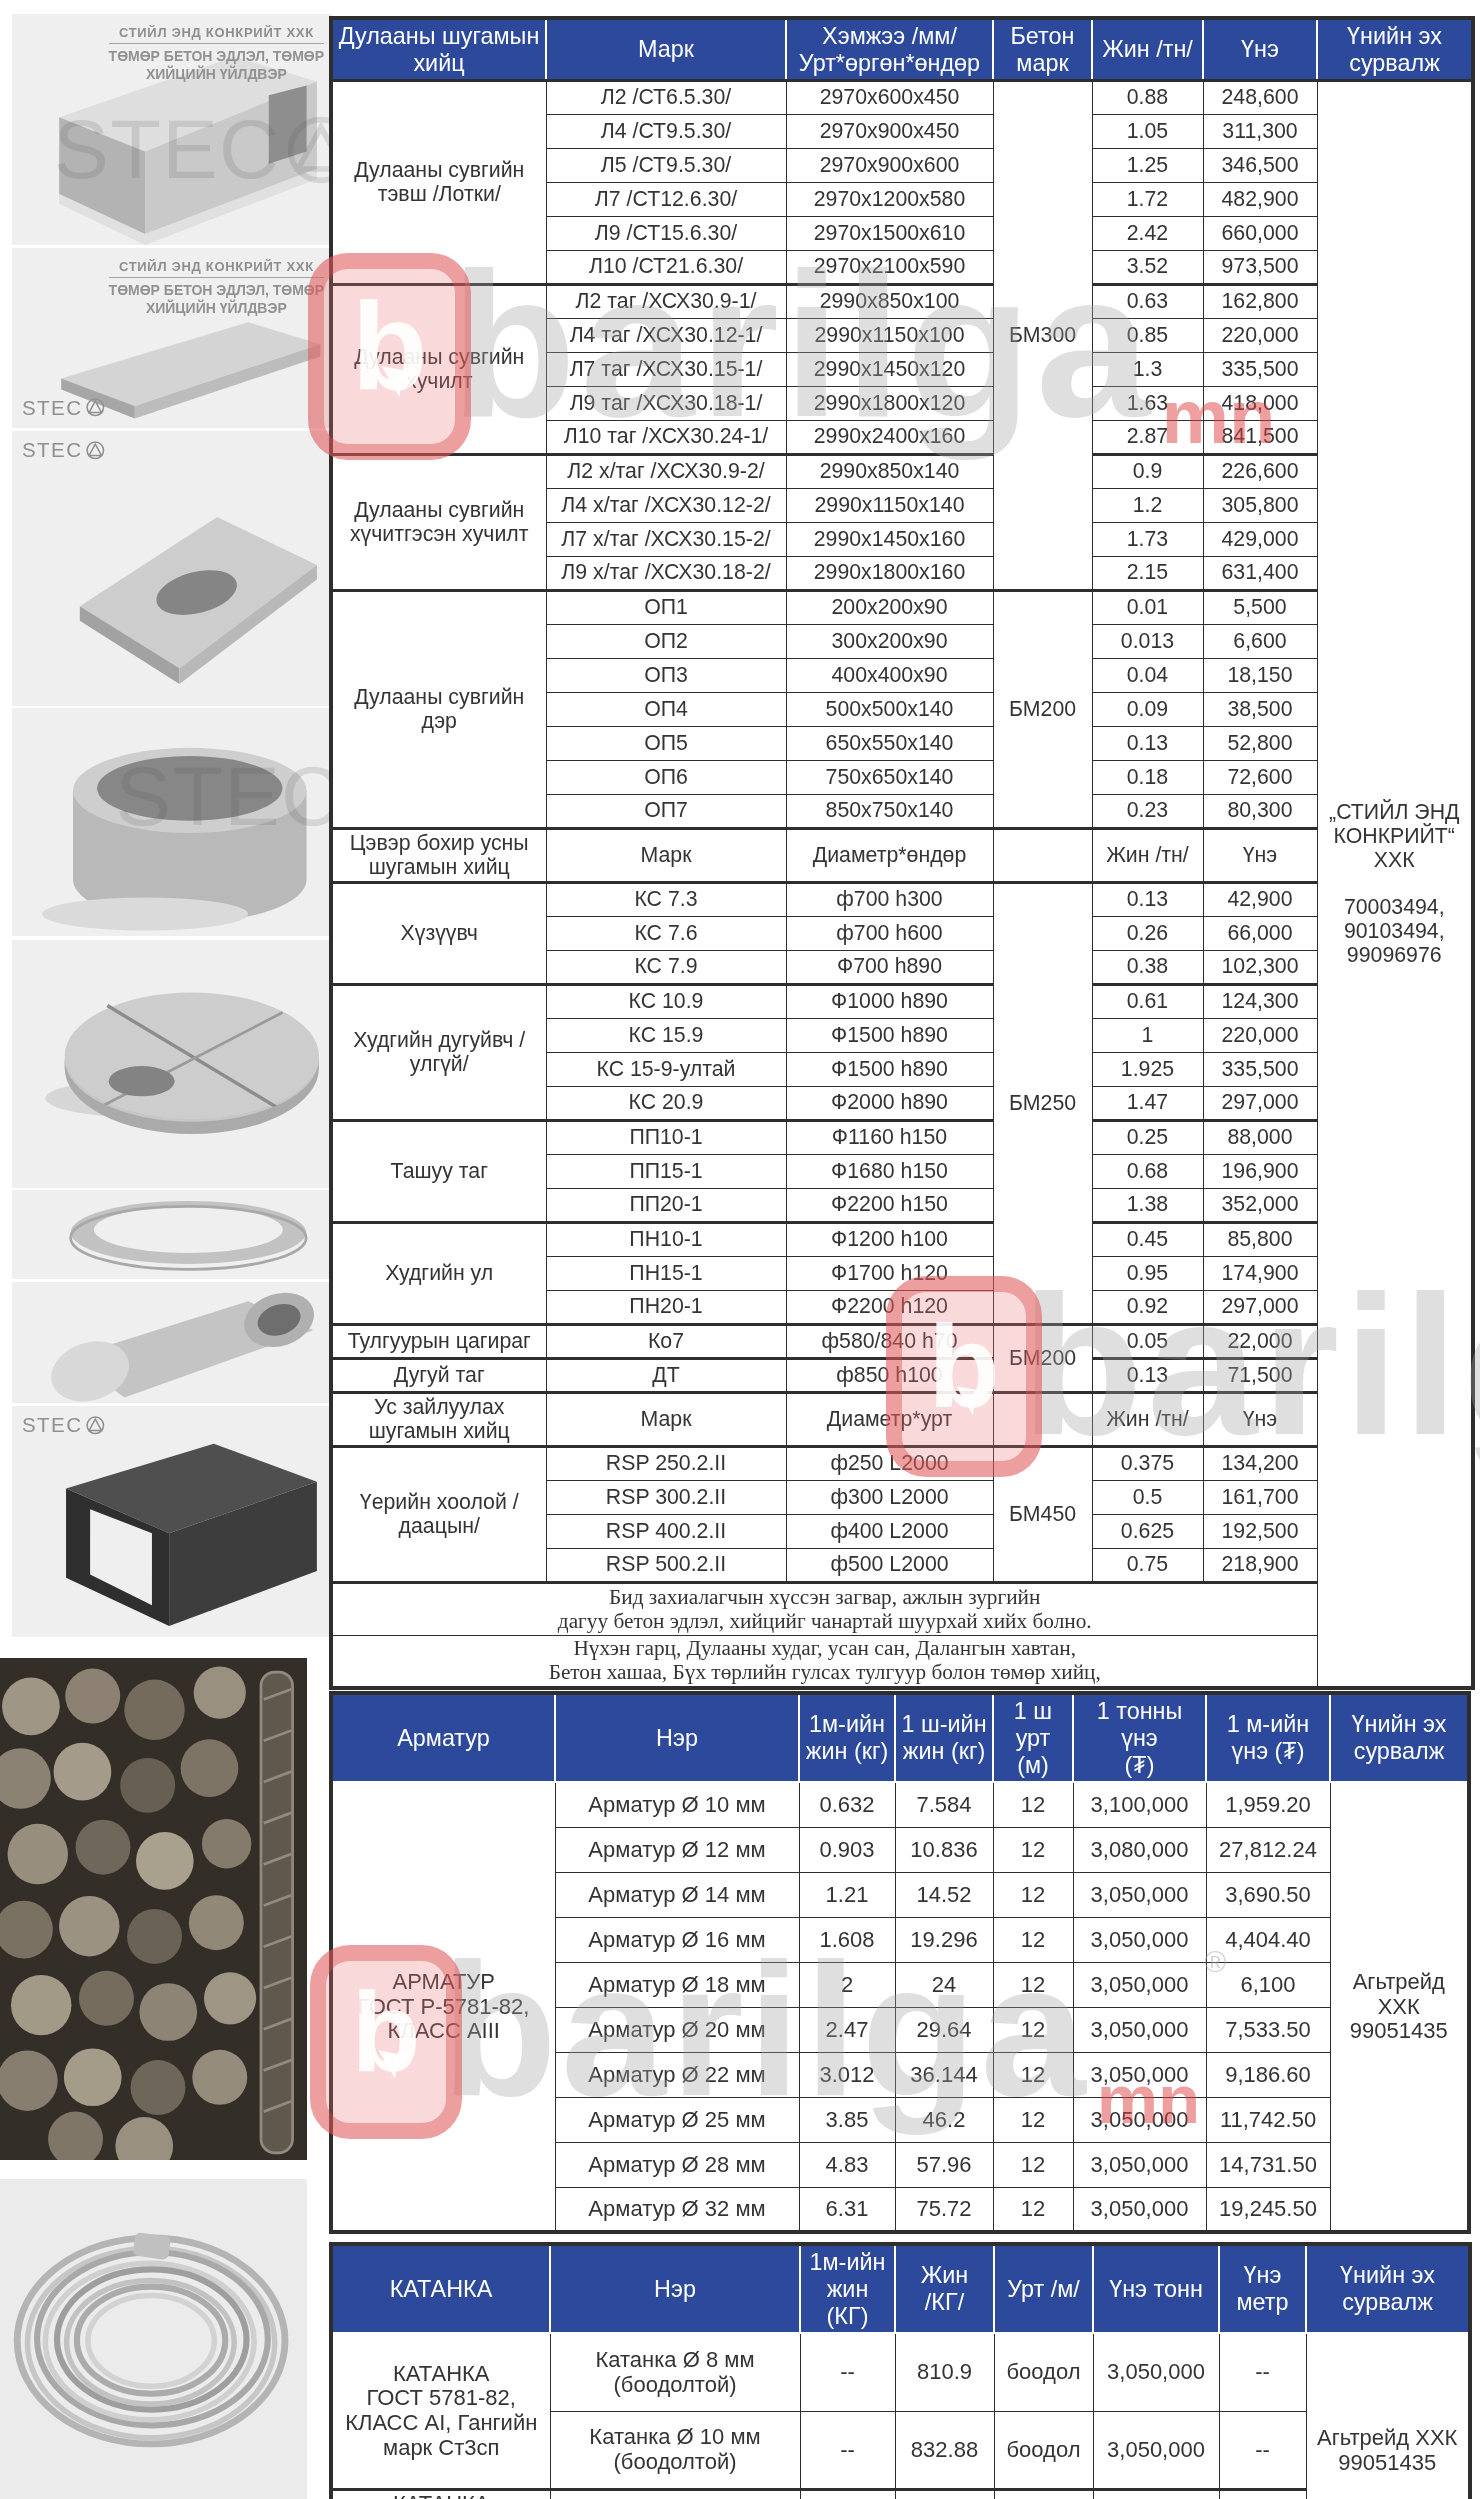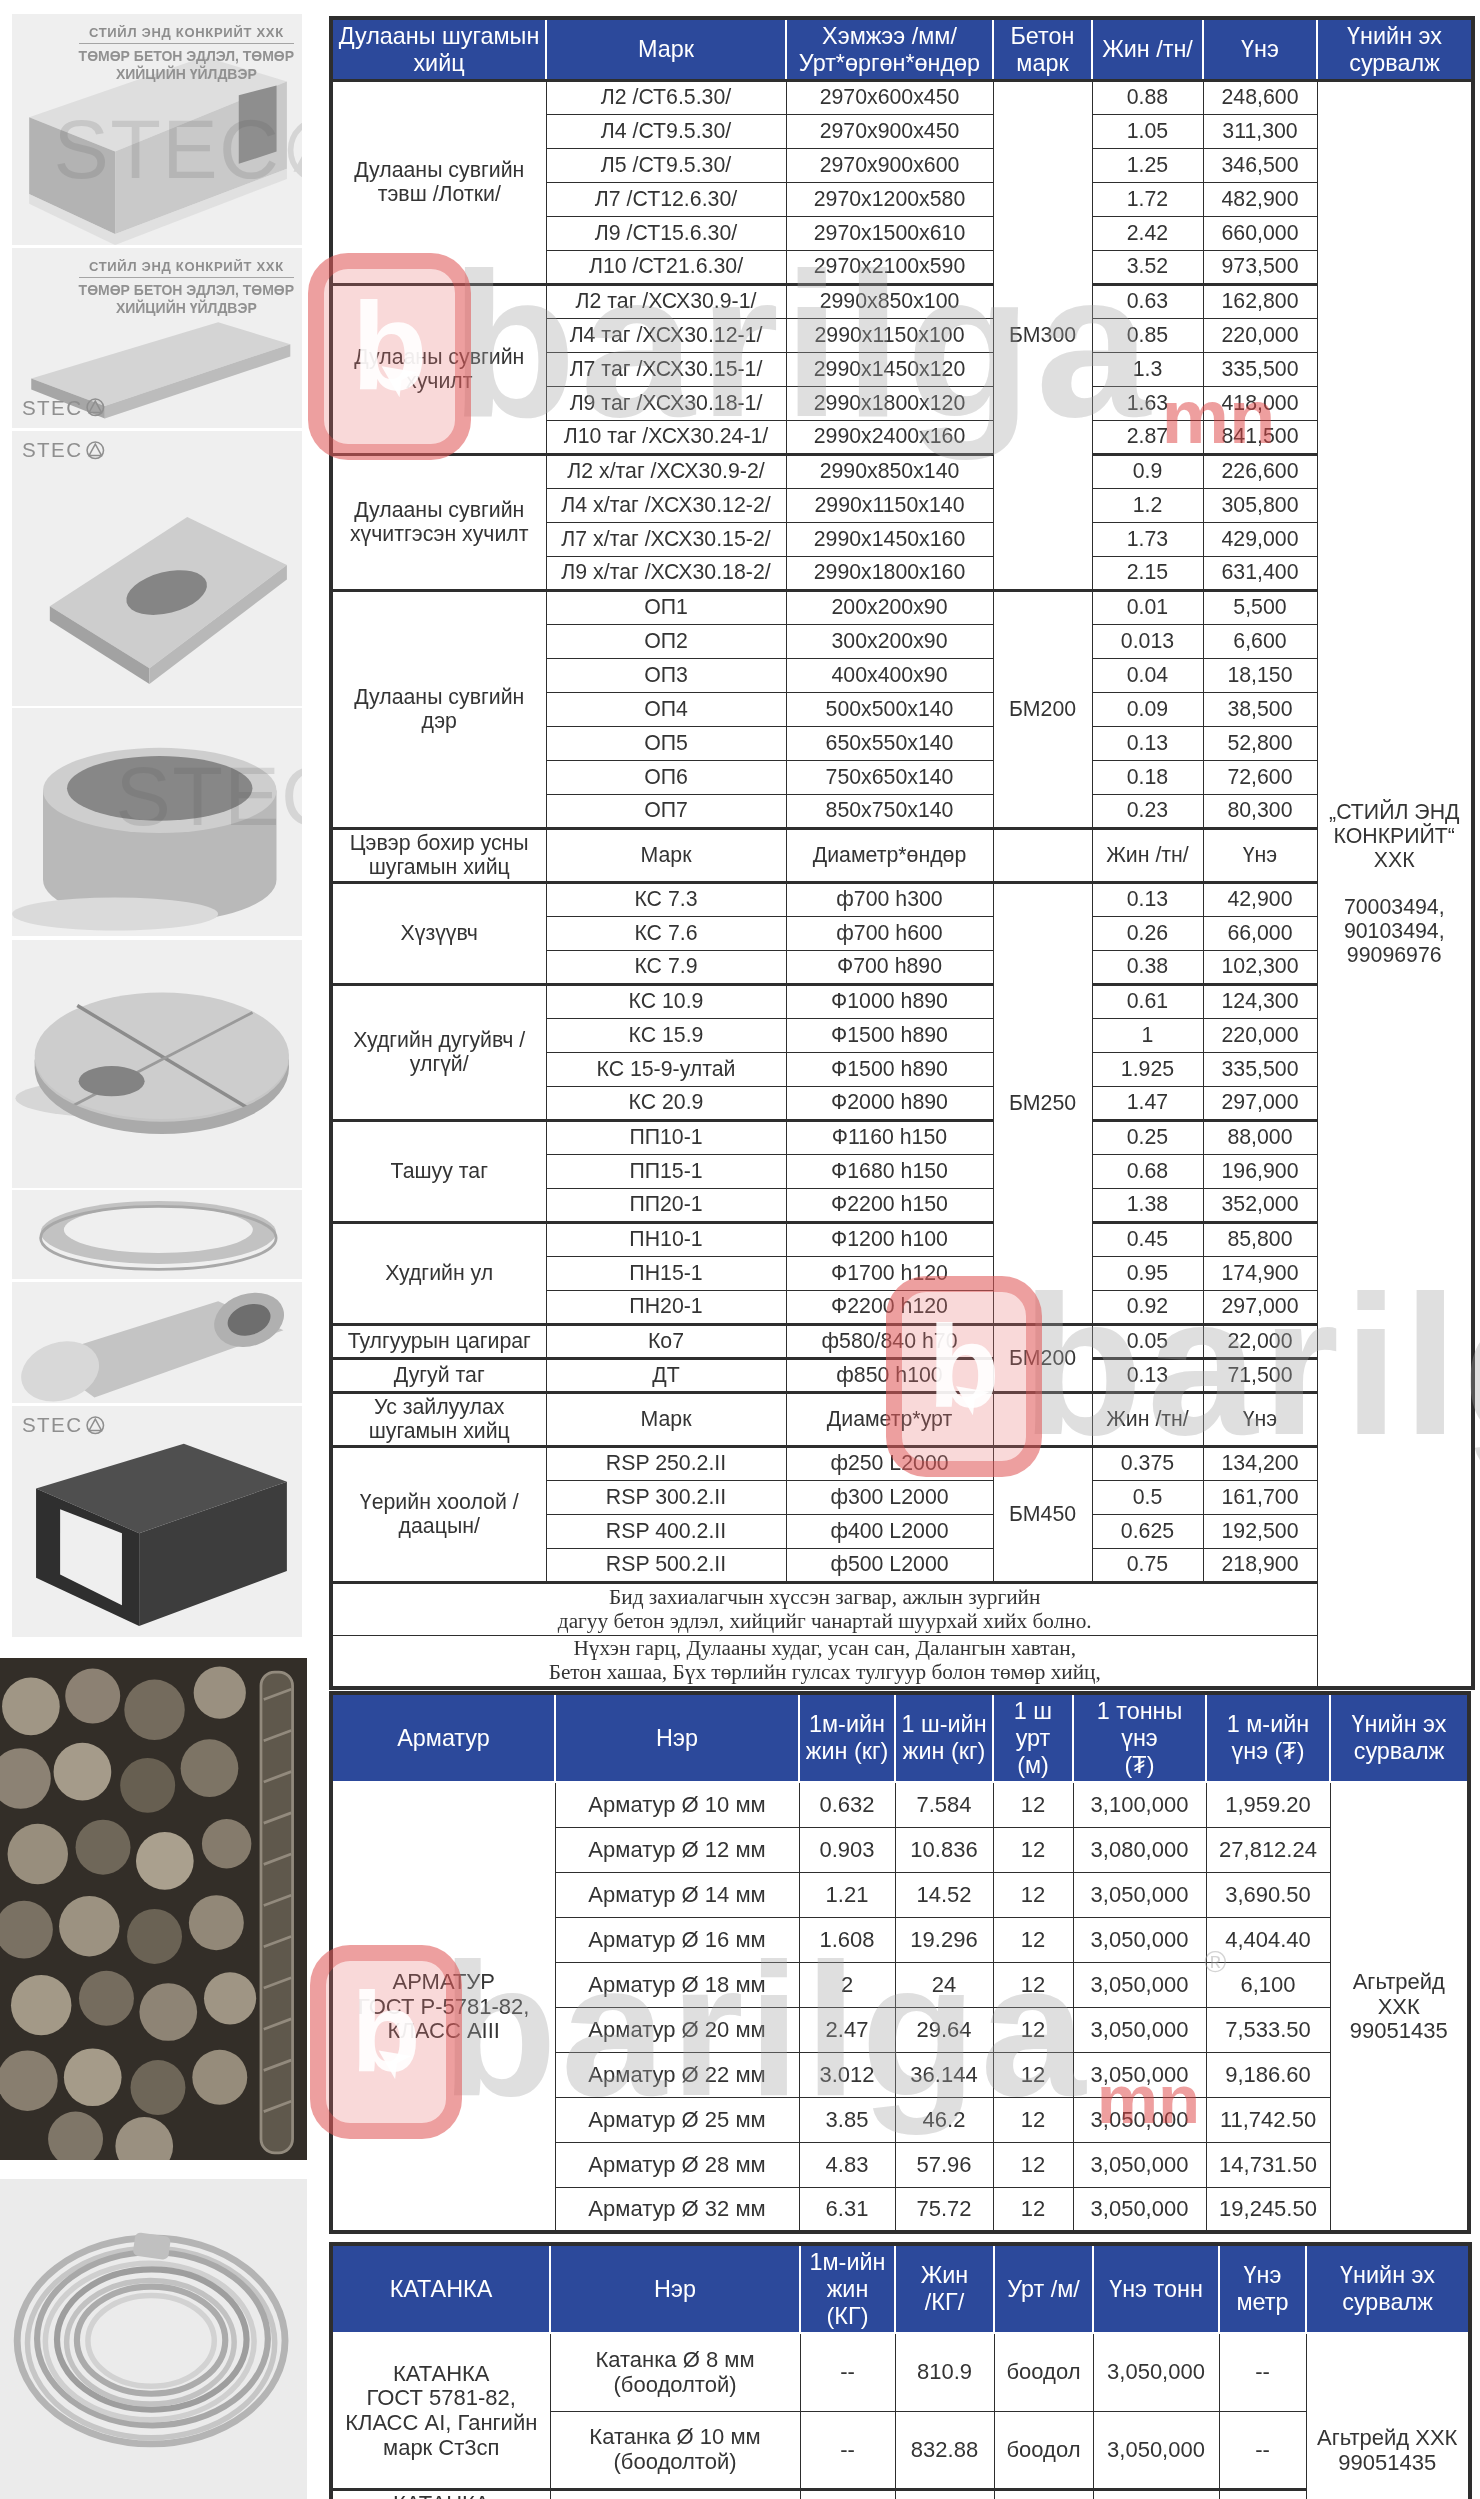--- a/index.html
+++ b/index.html
@@ -15,21 +15,21 @@
                  font-size:21.3px;line-height:1.12;padding:1.4px 5.5px;white-space:pre-line;color:#343434;}
   table.price tr.gtop td{border-top:3.4px solid #2e2e2e;}
   td.group{font-size:23px;}
   td.beton{font-size:23px;}
   td.source{font-size:22px;line-height:1.35;}
   td.notes{font-size:23.4px;line-height:1.55;}
   #t1 thead tr{height:59px;} #t1 tbody tr{height:34px;} #t1 tr.sub{height:54px;margin-top:40px;} #t1 tr.note{height:45px;font-family:Liberation Serif, serif;}
   #t2 thead tr{height:61px;} #t2 tbody tr{height:45px;} #t2 td{font-size:22px;}
   #t3 thead tr{height:62px;} #t3 tbody tr{height:78px;} #t3 td{font-size:22px;}
   
-  .card{position:absolute;left:12.4px;width:290px;background:#efefef;overflow:hidden;z-index:1;}
+  .card{position:absolute;left:12.4px;width:290px;background:#efefef;overflow:hidden;z-index:1;padding-left:30px;}
   .photo-wide{position:absolute;left:0;width:307px;overflow:hidden;z-index:1;}
   .brand{position:absolute;right:8.3px;top:11px;text-align:center;z-index:3;}
   .brand .b1{font-size:13px;letter-spacing:0.7px;color:#8d8d8d;border-bottom:1.4px solid #a5a5a5;
              padding-bottom:3.4px;margin-bottom:4.1px;font-weight:700;}
   .brand .b2{font-size:14px;font-weight:700;color:#919191;white-space:pre-line;line-height:1.25;}
   .steco{position:absolute;left:9.6px;top:6.9px;display:flex;align-items:center;gap:2.8px;
          color:#8f8f8f;font-size:20.6px;letter-spacing:1.4px;z-index:3;}
   .steco-big{left:41px;top:38%;font-size:83px;opacity:.16;color:#555;}
   .steco svg{display:block;}
   

